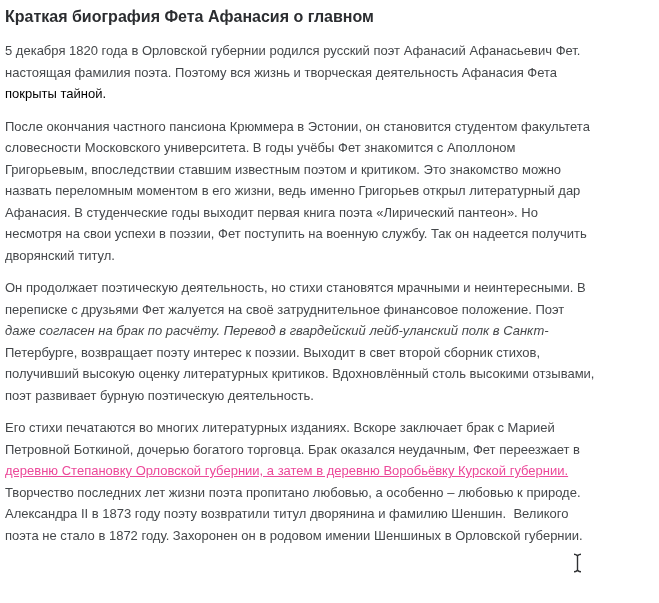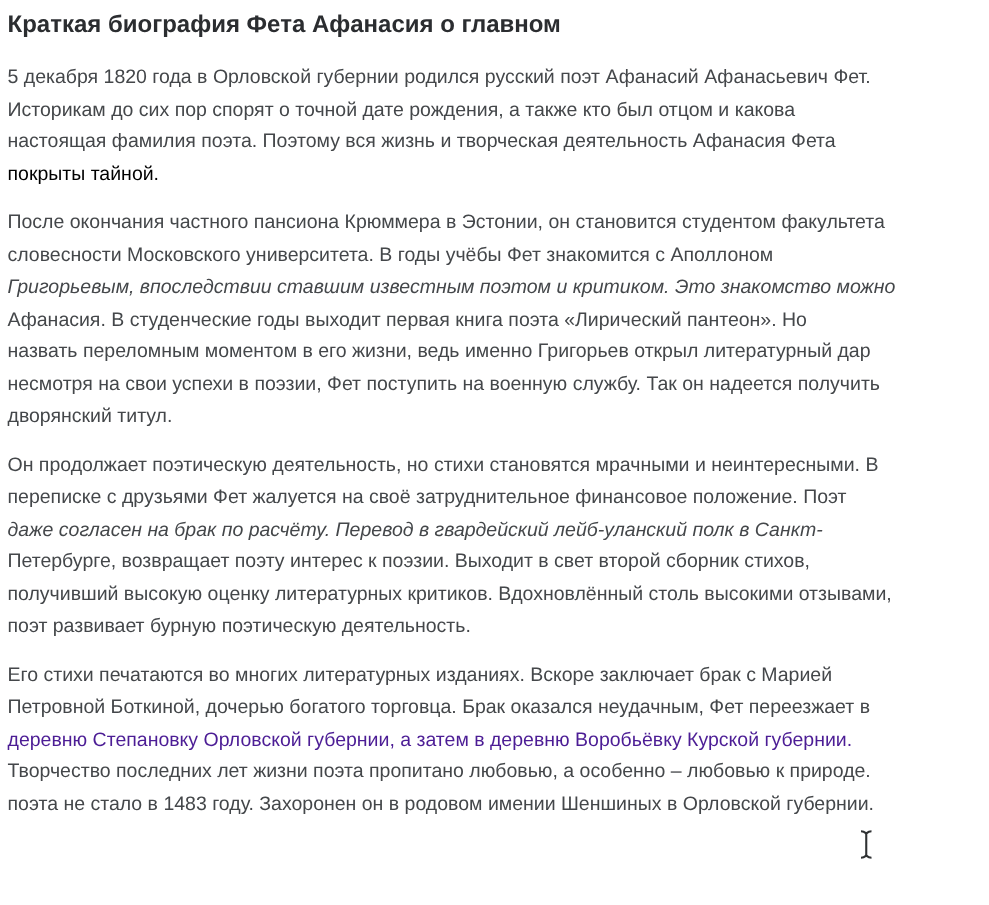--- a/index.html
+++ b/index.html
@@ -49,47 +49,47 @@
 </style>
 </head>
 <body>
 
 <div class="page">
   <h1 class="article-title" style="color: rgb(43, 45, 48);">Краткая биография Фета Афанасия о главном</h1>
 
   <div>
       <div class="para">
         <div class="line" style="color: rgb(68, 71, 74);">5 декабря 1820 года в Орловской губернии родился русский поэт Афанасий Афанасьевич Фет.</div>
-        <div class="line" style="color: rgb(68, 71, 74);">Историкам до сих пор спорят о точной дате рождения, а также кто был отцом и какова</div>
         <div class="line" style="color: rgb(68, 71, 74);">настоящая фамилия поэта. Поэтому вся жизнь и творческая деятельность Афанасия Фета</div>
         <div class="line" style="color: #000000;">покрыты тайной.</div>
       </div>
       <div class="para">
         <div class="line" style="color: rgb(68, 71, 74);">После окончания частного пансиона Крюммера в Эстонии, он становится студентом факультета</div>
         <div class="line" style="color: rgb(68, 71, 74);">словесности Московского университета. В годы учёбы Фет знакомится с Аполлоном</div>
-        <div class="line" style="color: rgb(68, 71, 74); font-style: italic;">Григорьевым, впоследствии ставшим известным поэтом и критиком. Это знакомство можно</div>
+        <div class="line" style="color: rgb(68, 71, 74);">Григорьевым, впоследствии ставшим известным поэтом и критиком. Это знакомство можно</div>
+        <div class="line" style="color: rgb(68, 71, 74);">назвать переломным моментом в его жизни, ведь именно Григорьев открыл литературный дар</div>
         <div class="line" style="color: rgb(68, 71, 74);">Афанасия. В студенческие годы выходит первая книга поэта «Лирический пантеон». Но</div>
-        <div class="line" style="color: rgb(68, 71, 74);">назвать переломным моментом в его жизни, ведь именно Григорьев открыл литературный дар</div>
         <div class="line" style="color: rgb(68, 71, 74);">несмотря на свои успехи в поэзии, Фет поступить на военную службу. Так он надеется получить</div>
         <div class="line" style="color: rgb(68, 71, 74);">дворянский титул.</div>
       </div>
       <div class="para">
         <div class="line" style="color: rgb(68, 71, 74);">Он продолжает поэтическую деятельность, но стихи становятся мрачными и неинтересными. В</div>
         <div class="line" style="color: rgb(68, 71, 74);">переписке с друзьями Фет жалуется на своё затруднительное финансовое положение. Поэт</div>
         <div class="line" style="color: rgb(68, 71, 74); font-style: italic;">даже согласен на брак по расчёту. Перевод в гвардейский лейб-уланский полк в Санкт-</div>
         <div class="line" style="color: rgb(68, 71, 74);">Петербурге, возвращает поэту интерес к поэзии. Выходит в свет второй сборник стихов,</div>
         <div class="line" style="color: rgb(68, 71, 74);">получивший высокую оценку литературных критиков. Вдохновлённый столь высокими отзывами,</div>
         <div class="line" style="color: rgb(68, 71, 74);">поэт развивает бурную поэтическую деятельность.</div>
       </div>
       <div class="para">
         <div class="line" style="color: rgb(68, 71, 74);">Его стихи печатаются во многих литературных изданиях. Вскоре заключает брак с Марией</div>
         <div class="line" style="color: rgb(68, 71, 74);">Петровной Боткиной, дочерью богатого торговца. Брак оказался неудачным, Фет переезжает в</div>
-        <div class="line" style="color: #4c1d95;">деревню Степановку Орловской губернии, а затем в деревню Воробьёвку Курской губернии.</div>
+        <div class="line" style="color: #ec4899; text-decoration: underline;">деревню Степановку Орловской губернии, а затем в деревню Воробьёвку Курской губернии.</div>
         <div class="line" style="color: rgb(68, 71, 74);">Творчество последних лет жизни поэта пропитано любовью, а особенно – любовью к природе.</div>
-        <div class="line" style="color: rgb(68, 71, 74);">поэта не стало в 1483 году. Захоронен он в родовом имении Шеншиных в Орловской губернии.</div>
+        <div class="line" style="color: rgb(68, 71, 74);">Александра II в 1873 году поэту возвратили титул дворянина и фамилию Шеншин.  Великого</div>
+        <div class="line" style="color: rgb(68, 71, 74);">поэта не стало в 1872 году. Захоронен он в родовом имении Шеншиных в Орловской губернии.</div>
       </div>
     </div>
 </div>
 
 <svg class="text-cursor" viewBox="0 0 11 20" xmlns="http://www.w3.org/2000/svg">
   <g stroke="#2f3133" stroke-width="1.4" fill="none">
     <path d="M2 1.2 C3.5 1.2 4.5 1.8 5.5 2.6 C6.5 1.8 7.5 1.2 9 1.2"></path>
     <path d="M5.5 2.4 L5.5 17.6"></path>
     <path d="M2 18.8 C3.5 18.8 4.5 18.2 5.5 17.4 C6.5 18.2 7.5 18.8 9 18.8"></path>
   </g>

